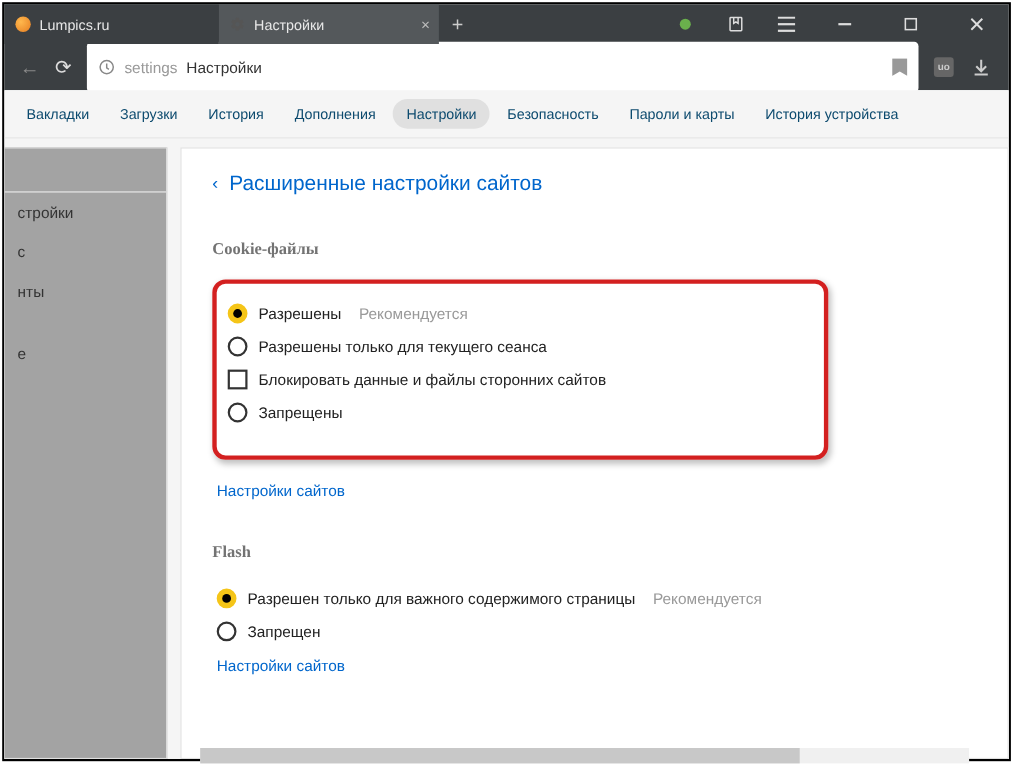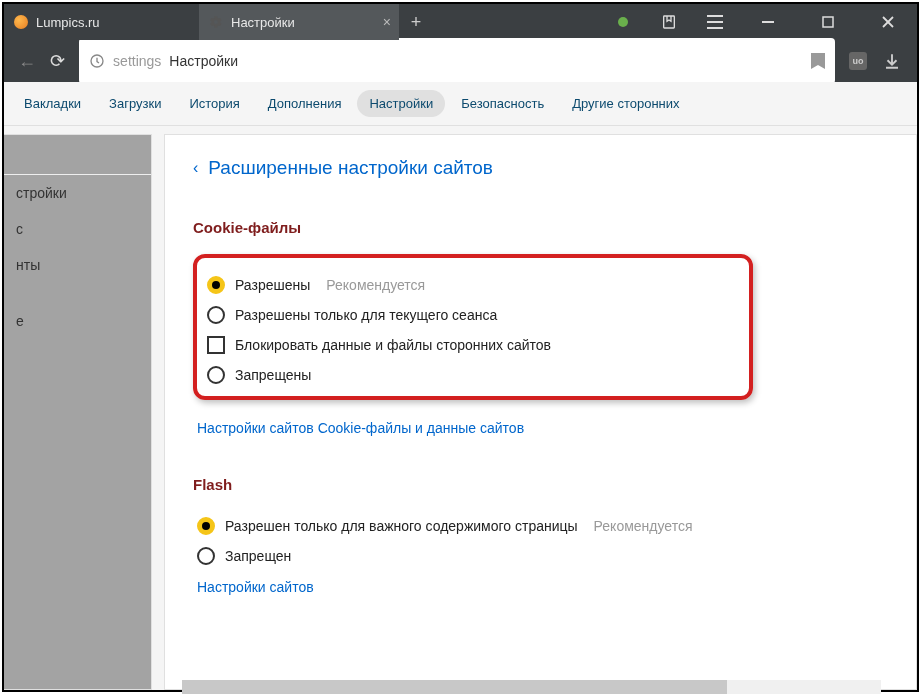--- a/index.html
+++ b/index.html
@@ -40,23 +40,23 @@
 .content-row { flex: 1; display: flex; background: #f5f5f5; overflow: hidden; }
 .sidebar { width: 148px; background: #a3a3a3; border: 1px solid #e0e0e0; border-left: none; margin-top: 8px; overflow: hidden; }
 .sidebar-item { padding: 10px 12px; font-size: 14px; color: #333; cursor: pointer; white-space: nowrap; }
 .sidebar-item.blank { height: 40px; border-bottom: 1px solid #eee; }
 
 .main { flex: 1; background: #fff; border: 1px solid #e0e0e0; margin: 8px 0 0 12px; padding: 22px 28px; overflow-y: auto; position: relative; }
 .page-title { display: flex; align-items: center; gap: 10px; color: #0066cc; font-size: 19px; margin-bottom: 40px; cursor: pointer; }
 .page-title-chevron { color: #0066cc; font-size: 16px; }
 
 .section { margin-bottom: 40px; }
-.section-title { font-size: 15px; font-weight: bold; color: #7f1d1d; margin-bottom: 18px; }
-
-.highlight-box { border: 4px solid #d32020; border-radius: 12px; padding: 12px 14px 6px 6px; margin-bottom: 12px; box-shadow: 2px 3px 6px rgba(0,0,0,0.25); display: inline-block; min-width: 560px; }
+.section-title { font-size: 15px; font-weight: bold; color: #737373; margin-bottom: 18px; font-family: Liberation Serif, serif; }
+
+.highlight-box { border: 4px solid #d32020; border-radius: 12px; padding: 12px 14px 24px 6px; margin-bottom: 12px; box-shadow: 2px 3px 6px rgba(0,0,0,0.25); display: inline-block; min-width: 560px; }
 
 .option-row { display: flex; align-items: center; gap: 10px; padding: 6px 4px; font-size: 14px; color: #222; cursor: pointer; }
 .radio { width: 18px; height: 18px; border: 2px solid #333; border-radius: 50%; display: flex; align-items: center; justify-content: center; flex-shrink: 0; }
 .radio.checked { border-color: #f5c518; background: #f5c518; }
 .radio.checked::after { content: ""; width: 8px; height: 8px; background: #000; border-radius: 50%; }
 .checkbox { width: 18px; height: 18px; border: 2px solid #333; flex-shrink: 0; }
 .hint { color: #999; margin-left: 6px; }
 
 .links-row { display: flex; gap: 4px; margin-top: 8px; padding-left: 4px; }
 .link { color: #0066cc; font-size: 14px; cursor: pointer; }
@@ -146,21 +146,22 @@
     </div>
   </div>
 
   <div class="nav-tabs">
     <div class="nav-tab">Вакладки</div>
     <div class="nav-tab">Загрузки</div>
     <div class="nav-tab">История</div>
     <div class="nav-tab">Дополнения</div>
     <div class="nav-tab active">Настройки</div>
     <div class="nav-tab">Безопасность</div>
-    <div class="nav-tab">Другие сторонних</div>
+    <div class="nav-tab">Пароли и карты</div>
+    <div class="nav-tab">История устройства</div>
   </div>
 
   <div class="content-row">
     <div class="sidebar">
       <div class="sidebar-item blank"></div>
       <div class="sidebar-item">стройки</div>
       <div class="sidebar-item">с</div>
       <div class="sidebar-item">нты</div>
       <div class="sidebar-item"></div>
       <div class="sidebar-item">е</div>
@@ -188,21 +189,20 @@
             <span class="checkbox"></span>
             <span>Блокировать данные и файлы сторонних сайтов</span>
           </div>
           <div class="option-row">
             <span class="radio"></span>
             <span>Запрещены</span>
           </div>
         </div>
         <div class="links-row">
           <span class="link">Настройки сайтов</span>
-          <span class="link">Cookie-файлы и данные сайтов</span>
         </div>
       </div>
 
       <div class="section">
         <div class="section-title">Flash</div>
         <div class="option-row">
           <span class="radio checked"></span>
           <span>Разрешен только для важного содержимого страницы</span>
           <span class="hint">Рекомендуется</span>
         </div>

